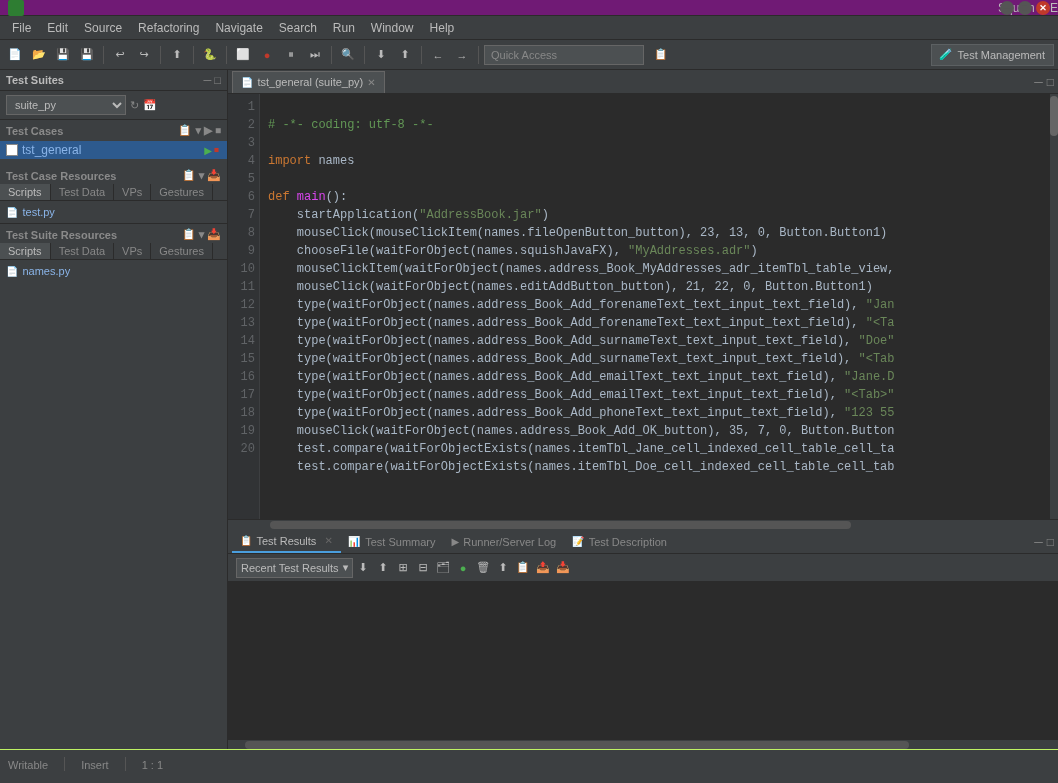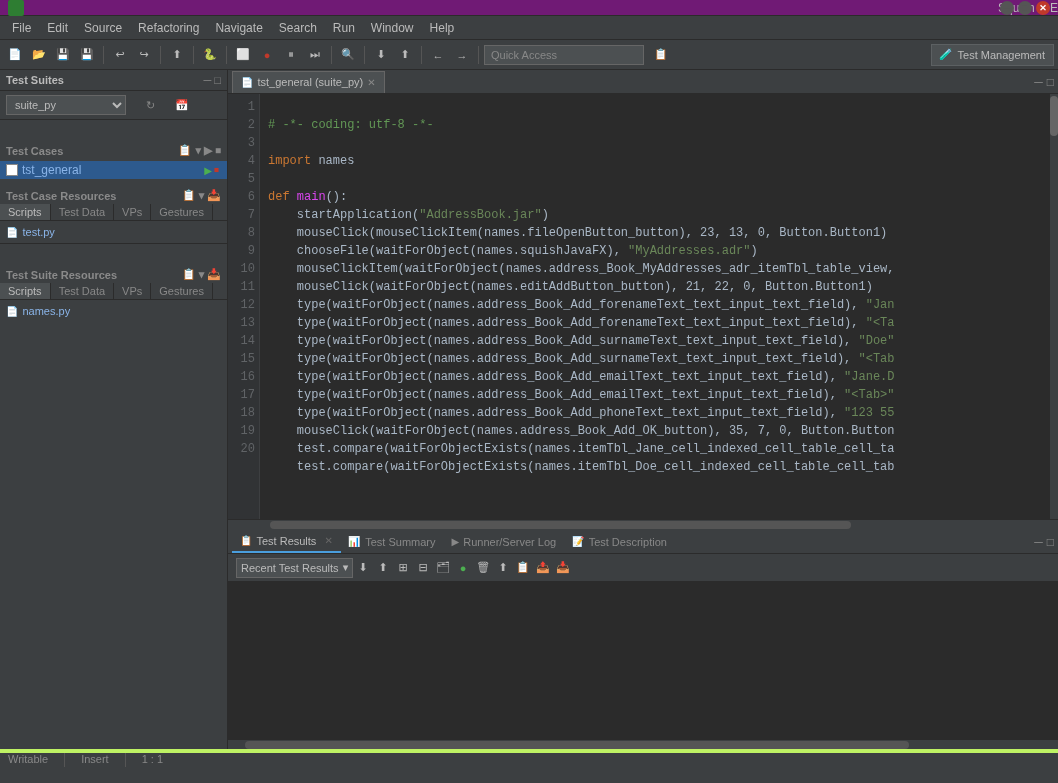--- a/index.html
+++ b/index.html
@@ -27,24 +27,24 @@
     #main { display: flex; height: calc(783px - 28px - 24px - 30px - 22px); }
 
     
     #left-panel { width: 228px; background: #3c3f41; border-right: 1px solid #2b2b2b; display: flex; flex-direction: column; overflow: hidden; }
 
     
     .panel-header { background: #3c3f41; border-bottom: 1px solid #2b2b2b; padding: 4px 6px; display: flex; align-items: center; justify-content: space-between; color: #bbb; font-size: 11px; font-weight: bold; }
     .panel-header-icons { display: flex; gap: 3px; }
     .panel-icon { color: #888; cursor: pointer; font-size: 11px; }
 
-    .suite-selector { display: flex; align-items: center; padding: 4px 6px; gap: 20px; border-bottom: 1px solid #2b2b2b; }
+    .suite-selector { display: flex; align-items: center; padding: 4px 6px; gap: 4px; border-bottom: 1px solid #2b2b2b; }
     .suite-dropdown { background: #4c5052; border: 1px solid #666; color: #bbb; font-size: 11px; height: 20px; padding: 0 4px; width: 120px; }
 
-    .section-label { color: #8a8a8a; font-size: 11px; font-weight: bold; padding: 4px 6px 2px 6px; display: flex; align-items: center; justify-content: space-between; margin-top: 20px; }
+    .section-label { color: #8a8a8a; font-size: 11px; font-weight: bold; padding: 4px 6px 2px 6px; display: flex; align-items: center; justify-content: space-between; }
     .section-label-icons { display: flex; gap: 3px; }
 
     .test-cases-list { padding: 2px 0; }
     .test-case-item { display: flex; align-items: center; padding: 2px 6px; cursor: pointer; background: #2d5a8e; color: #8ab4e8; }
     .test-case-checkbox { width: 12px; height: 12px; border: 1px solid #888; margin-right: 4px; background: #fff; }
     .test-case-run { color: #4caf50; margin-right: 2px; font-size: 10px; }
     .test-case-stop { color: #c0392b; margin-right: 2px; font-size: 10px; }
 
     .tabs-row { display: flex; border-bottom: 1px solid #2b2b2b; }
     .tab-item { padding: 2px 8px; font-size: 11px; cursor: pointer; color: #888; border-right: 1px solid #2b2b2b; }
@@ -95,21 +95,21 @@
 
     .results-table-header { display: flex; background: #3c3f41; border-bottom: 1px solid #2b2b2b; padding: 2px 8px; }
     .results-col { color: #888; font-size: 11px; }
     .results-col.result { width: 150px; }
     .results-col.message { flex: 1; }
     .results-col.time { width: 100px; }
 
     .results-body { flex: 1; background: #2b2b2b; overflow: auto; }
 
     
-    #status-bar { background: #3c3f41; border-top: 4px solid #bef264; height: 22px; display: flex; align-items: flex-start; padding: 0 8px; gap: 16px; color: #888; font-size: 11px; }
+    #status-bar { background: #3c3f41; border-top: 1px solid #bef264; height: 22px; display: flex; align-items: flex-end; padding: 0 8px; gap: 16px; color: #888; font-size: 11px; }
     .status-sep { width: 1px; height: 14px; background: #555; }
 
     .horizontal-scroll-container { height: 10px; background: #3c3f41; border-top: 1px solid #2b2b2b; }
     .h-scroll-inner { height: 10px; background: #3c3f41; position: relative; }
     .h-scroll-bar { position: absolute; left: 5%; width: 70%; height: 8px; top: 1px; background: #555; border-radius: 4px; }
 
     .test-suite-resources-section { border-top: 1px solid #2b2b2b; }
   </style>
 </head>
 <body>

